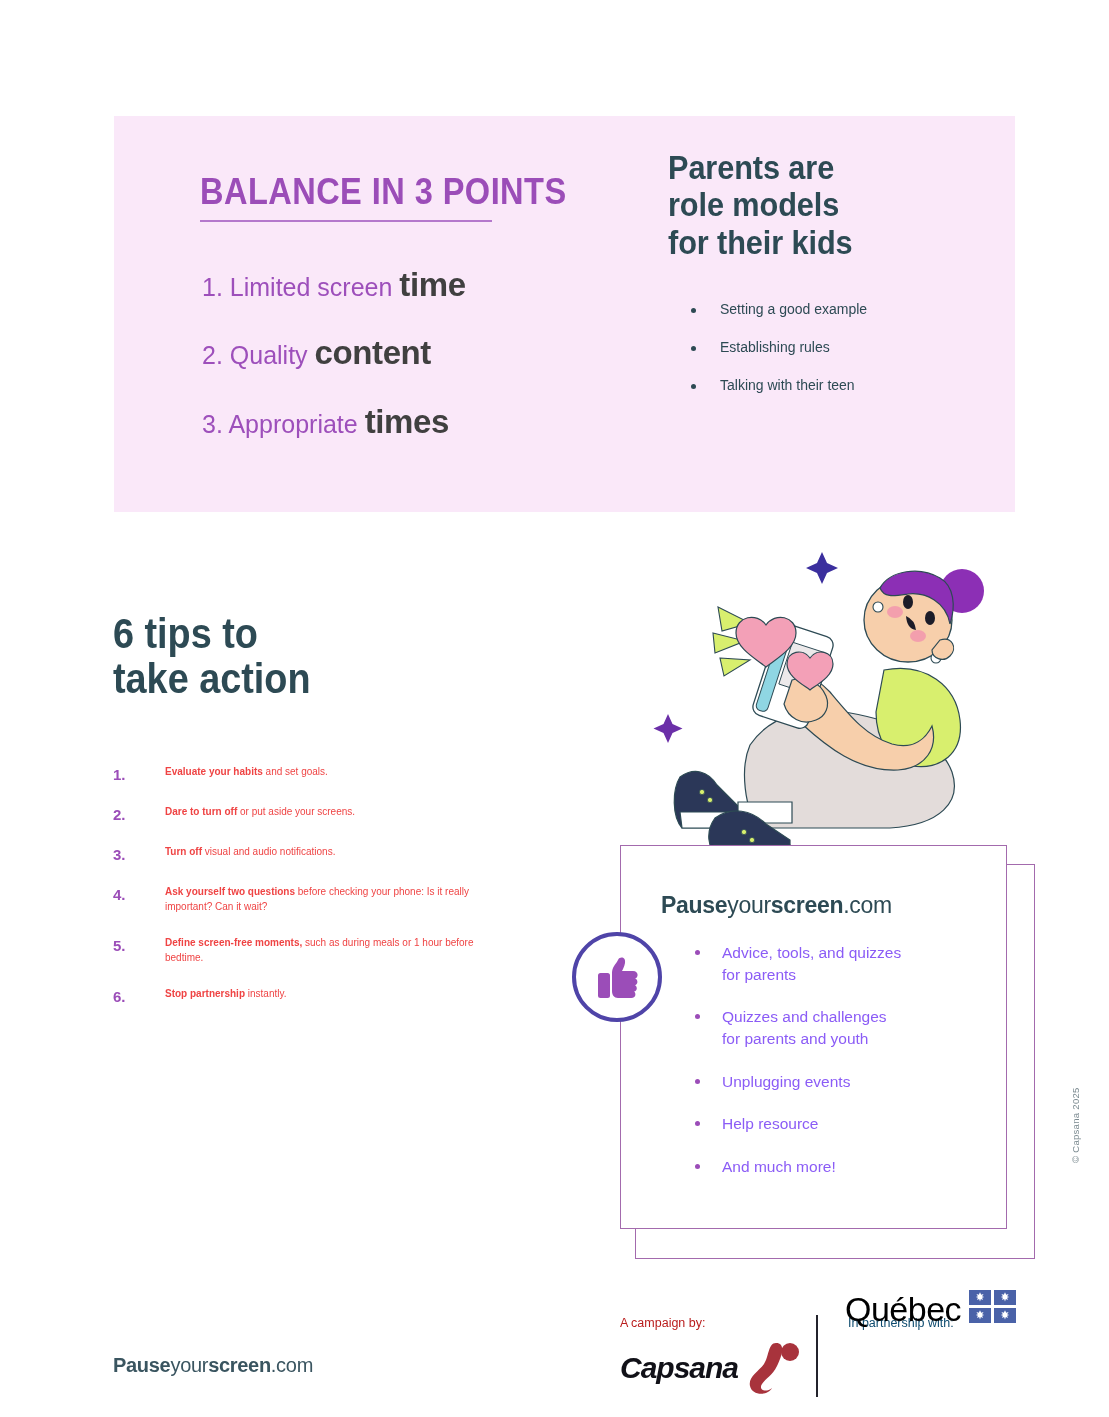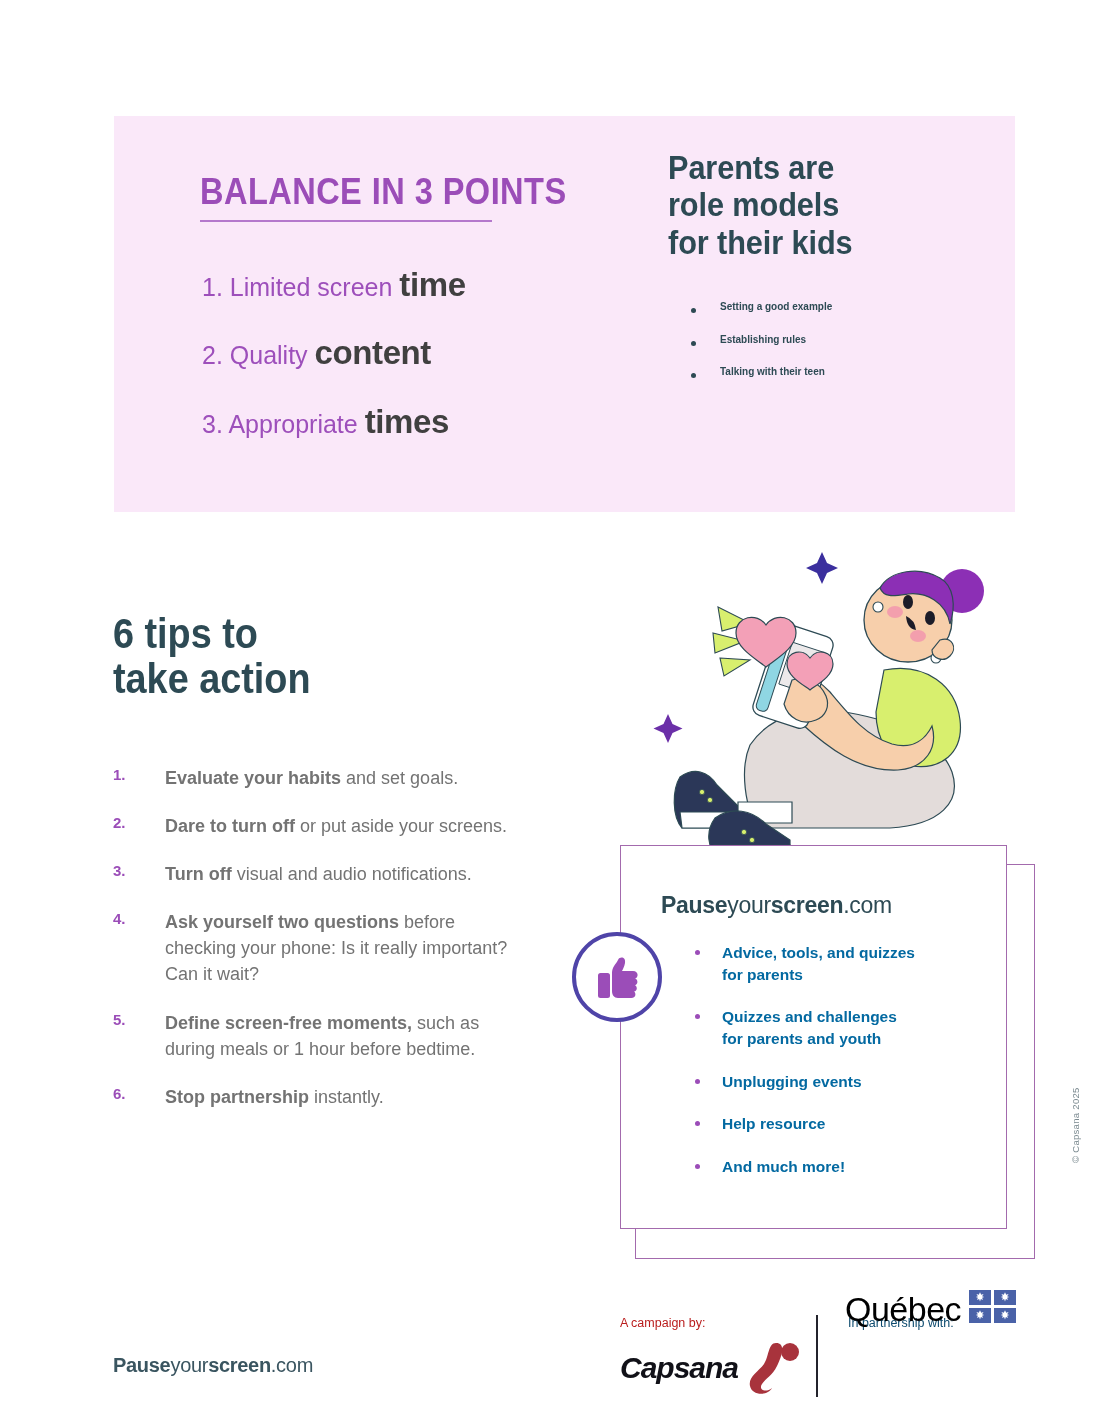--- a/index.html
+++ b/index.html
@@ -41,43 +41,43 @@
   .parents-title {
     position: absolute; left: 554px; top: 33px;
     font-family: "Liberation Sans Narrow", "Liberation Sans", sans-serif;
     font-size: 33px; font-weight: 700; line-height: 1.13;
     color: #2d4a54; letter-spacing: -0.1px;
     transform: scaleX(0.93); transform-origin: left top;
   }
   .parents-list { position: absolute; left: 572px; top: 184px; width: 330px; }
   .parents-list li {
     list-style: none; position: relative; padding-left: 34px;
-    font-size: 10px; color: #2d4a54; line-height: 1.37;
-    margin-bottom: 19px; font-weight: 700;
+    font-size: 14px; color: #2d4a54; line-height: 1.37;
+    margin-bottom: 19px; font-weight: 400;
   }
   .parents-list li::before {
     content: ""; position: absolute; left: 5px; top: 8px;
     width: 5px; height: 5px; border-radius: 50%; background: #2d4a54;
   }
 
   
   .tips-title {
     position: absolute; left: 113px; top: 611px;
     font-family: "Liberation Sans Narrow", "Liberation Sans", sans-serif;
     font-size: 42px; font-weight: 700; line-height: 1.08;
     color: #2d4a54; transform: scaleX(0.9); transform-origin: left top;
   }
   .tips-list { position: absolute; left: 113px; top: 765px; width: 400px; }
   .tip-row { display: flex; margin-bottom: 22px; }
   .tip-num {
     width: 52px; flex: 0 0 52px; color: #9b4db8;
     font-weight: 700; font-size: 15px; padding-top: 1px;
   }
   .tip-text {
-    font-size: 18px; color: #737373; line-height: 1.45; font-weight: 400;
+    font-size: 10px; color: #ef4444; line-height: 1.45; font-weight: 400;
   }
   .tip-text b { font-weight: 700; }
 
   
   .illus { position: absolute; left: 640px; top: 540px; width: 380px; height: 340px; }
 
   
   .box-back {
     position: absolute; left: 635px; top: 864px;
     width: 400px; height: 395px;
@@ -90,22 +90,22 @@
   }
   .pause-heading {
     position: absolute; left: 661px; top: 892px;
     font-size: 23px; font-weight: 400; color: #2d4a54;
     letter-spacing: -0.3px; white-space: nowrap;
   }
   .pause-heading .b { font-weight: 800; }
   .pause-list { position: absolute; left: 690px; top: 942px; width: 290px; }
   .pause-list li {
     list-style: none; position: relative; padding-left: 32px;
-    font-size: 15.5px; color: #0369a1; line-height: 1.4;
-    margin-bottom: 21px; font-weight: 700;
+    font-size: 15.5px; color: #8b5cf6; line-height: 1.4;
+    margin-bottom: 21px; font-weight: 400;
   }
   .pause-list li::before {
     content: ""; position: absolute; left: 5px; top: 8px;
     width: 5px; height: 5px; border-radius: 50%; background: #9b4db8;
   }
 
   .thumb-badge {
     position: absolute; left: 572px; top: 932px;
     width: 90px; height: 90px; border-radius: 50%;
     background: #ffffff; border: 4px solid #4f44a8;

